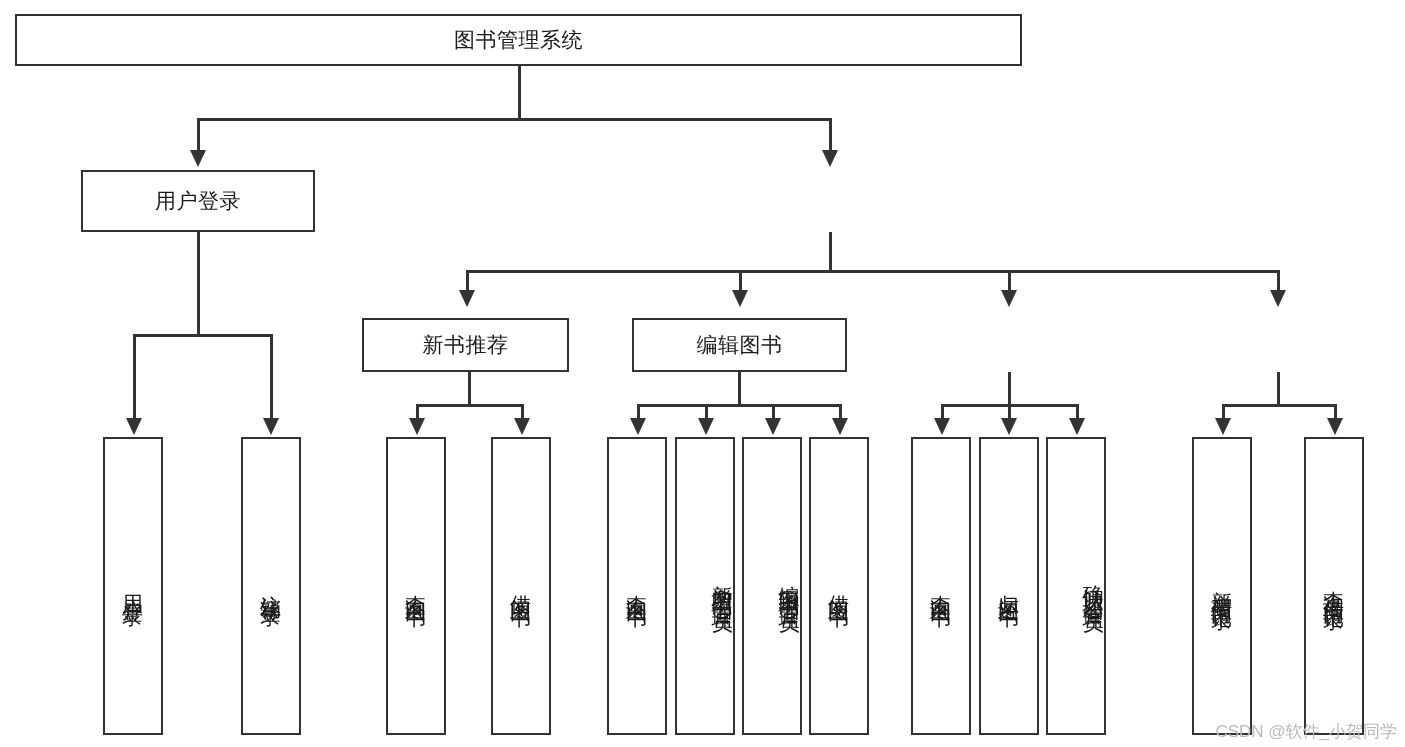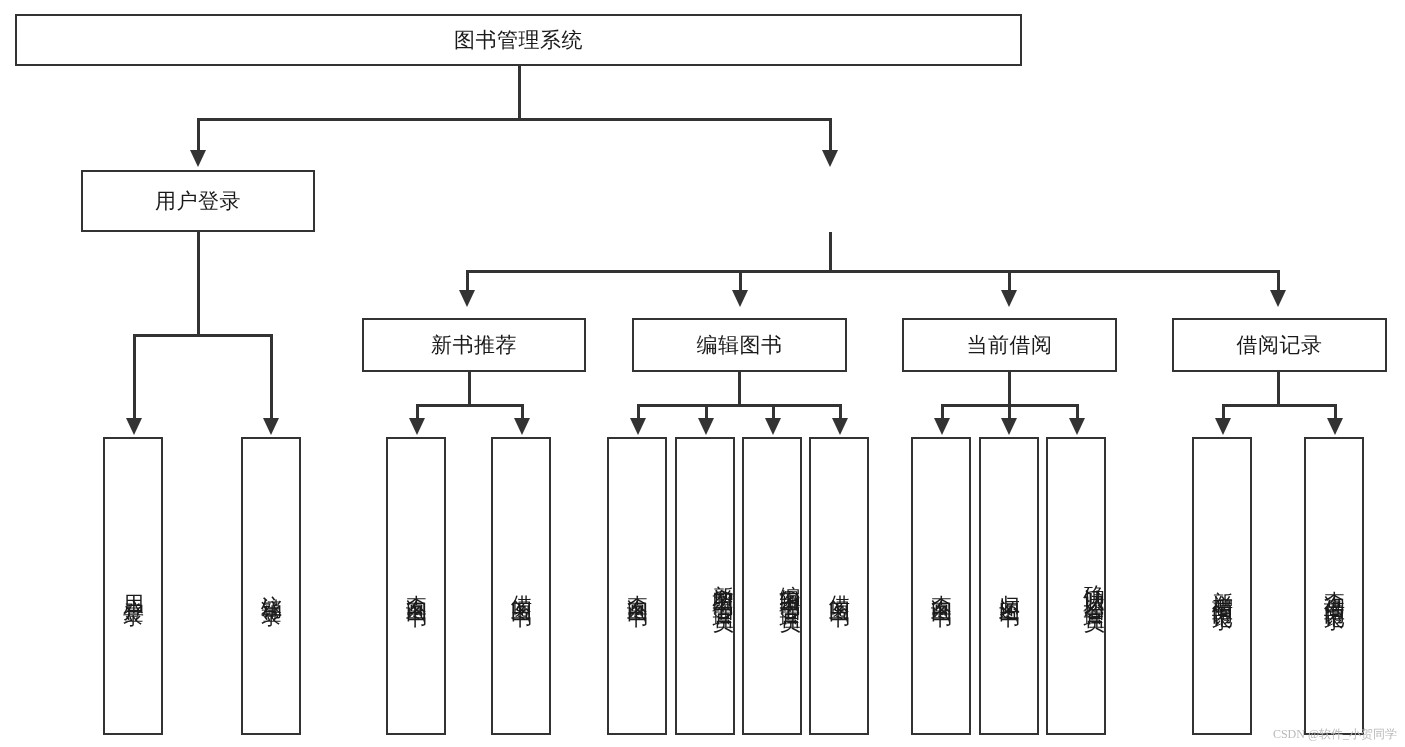--- a/index.html
+++ b/index.html
@@ -9,21 +9,20 @@
   }
   body {
     font-family: "Liberation Sans", "DejaVu Sans", sans-serif;
   }
   #canvas {
     position: relative;
     width: 1405px;
     height: 747px;
     background: #ffffff;
     overflow: hidden;
-    font-family: Liberation Serif, serif;
   }
   
   .node {
     position: absolute;
     box-sizing: border-box;
     border: 2.5px solid #333333;
     background: #ffffff;
     display: flex;
     align-items: center;
     justify-content: center;
@@ -67,21 +66,21 @@
     height: 0;
     border-left: 8px solid transparent;
     border-right: 8px solid transparent;
     border-top: 17px solid #333333;
   }
   
   #watermark {
     position: absolute;
     right: 8px;
     bottom: 4px;
-    font-size: 12px;
+    font-size: 17px;
     color: #b9b9b9;
     white-space: nowrap;
     pointer-events: none;
     text-align: center;
   }
 </style>
 </head>
 <body>
 
 <div id="canvas">
@@ -116,27 +115,25 @@
 
   <div class="edge-v" style="left:739px; top:270px; height:22px;"></div>
   <div class="arrow" style="left:732px; top:290px;"></div>
 
   <div class="edge-v" style="left:1008px; top:270px; height:22px;"></div>
   <div class="arrow" style="left:1001px; top:290px;"></div>
 
   <div class="edge-v" style="left:1277px; top:270px; height:22px;"></div>
   <div class="arrow" style="left:1270px; top:290px;"></div>
 
-  <div class="node horiz" style="left:362px; top:318px; width:224px; height:54px;">新书推荐</div>
+  <div class="node horiz" style="left:362px; top:318px; width:207px; height:54px;">新书推荐</div>
 
   <div class="node horiz" style="left:632px; top:318px; width:215px; height:54px;">编辑图书</div>
 
-  <div class="node horiz" style="left:902px; top:318px; width:215px; height:54px;">当前借阅</div>
-
-  <div class="node horiz" style="left:1172px; top:318px; width:215px; height:54px;">借阅记录</div>
+
 
   <div class="edge-v" style="left:468px; top:372px; height:34px;"></div>
   <div class="edge-h" style="left:416px; top:404px; width:108px;"></div>
   <div class="edge-v" style="left:416px; top:404px; height:16px;"></div>
   <div class="arrow" style="left:409px; top:418px;"></div>
   <div class="edge-v" style="left:521px; top:404px; height:16px;"></div>
   <div class="arrow" style="left:514px; top:418px;"></div>
 
   <div class="edge-v" style="left:738px; top:372px; height:34px;"></div>
   <div class="edge-h" style="left:637px; top:404px; width:204px;"></div>

